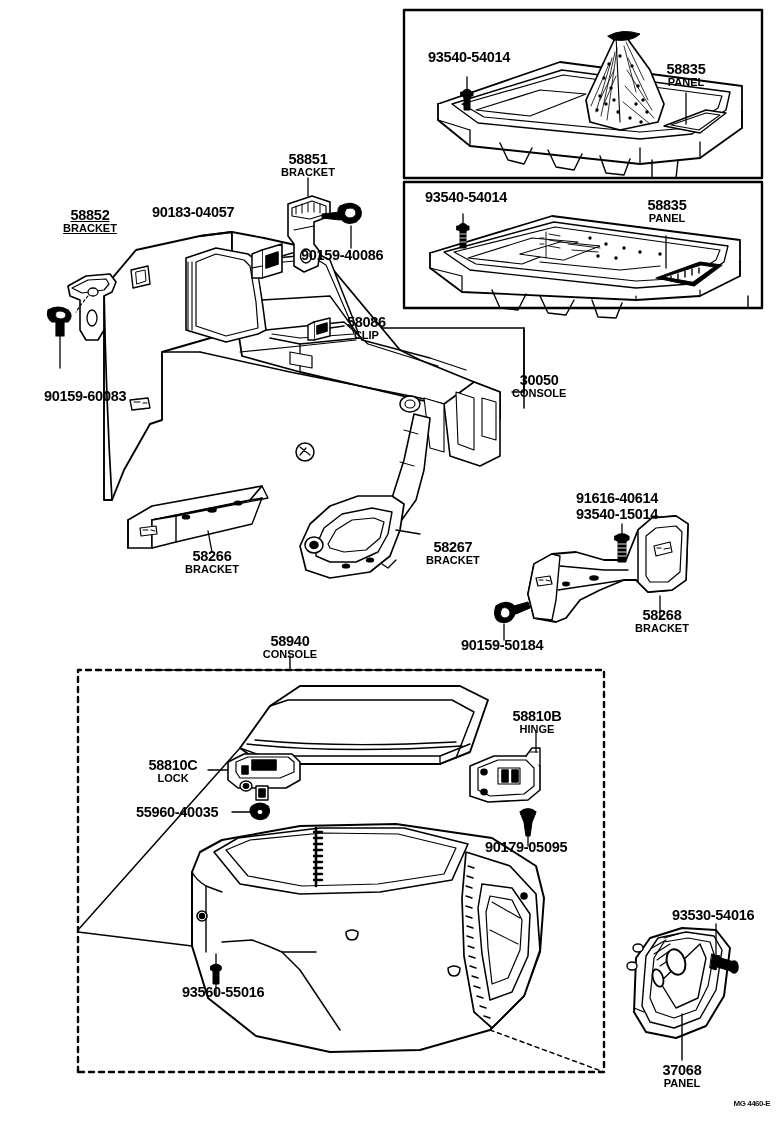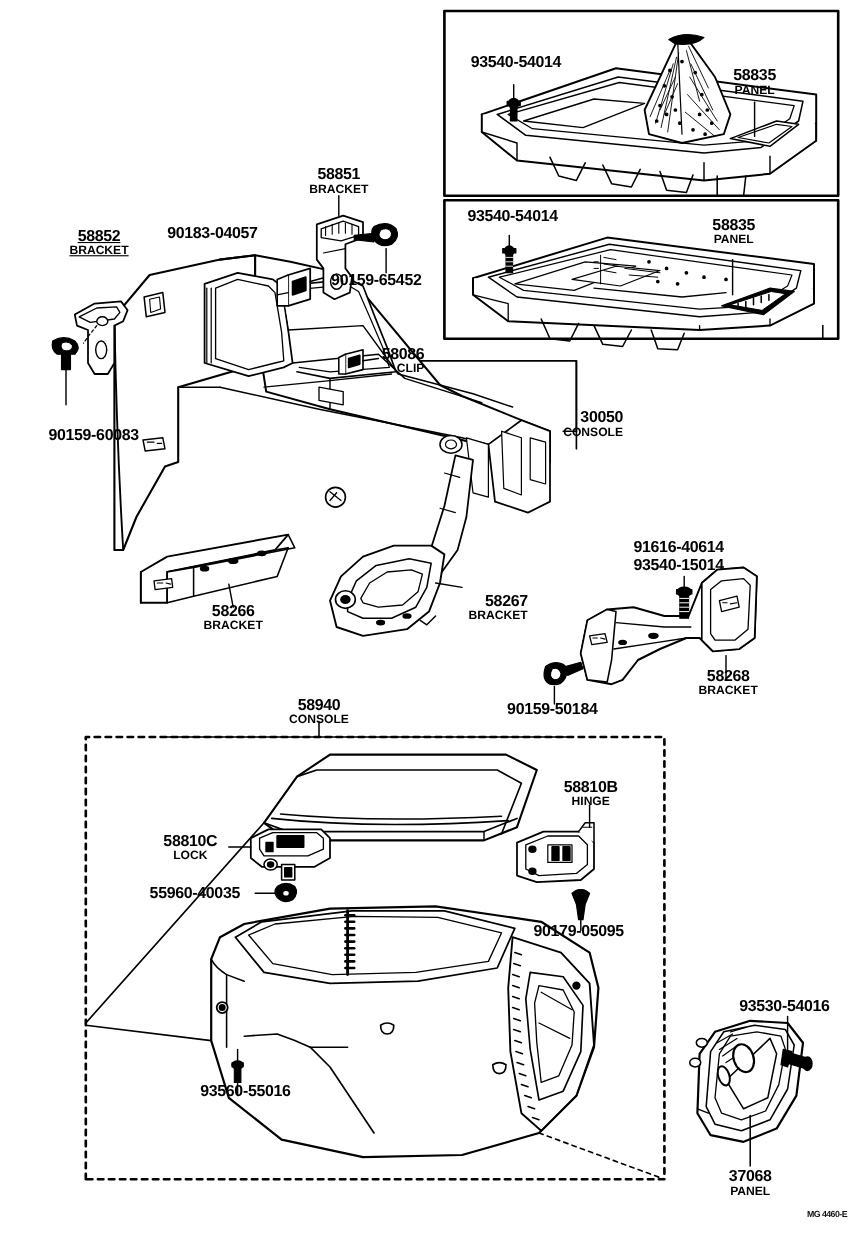--- a/index.html
+++ b/index.html
@@ -15,21 +15,21 @@
     font-family:"Liberation Sans", sans-serif;
     font-weight:bold;
     color:#000;
     letter-spacing:-0.3px;
     white-space:nowrap;
     line-height:1.02;
   }
   .lbl .num{font-size:14.5px;display:block;}
   .lbl .sub{font-size:11px;display:block;letter-spacing:0px;}
   .ctr{text-align:center;}
-  .lft{text-align:right;}
+  .lft{text-align:center;}
   .watermark{
     position:absolute;right:6px;bottom:22px;
     font-size:8px;font-weight:bold;color:#111;
     font-family:"Liberation Sans", sans-serif;
     letter-spacing:-0.5px;
     text-align:center;
   }
 </style>
 </head>
 <body>
@@ -557,21 +557,21 @@
   <span class="num">90159-60083</span>
 </div>
 <div class="lbl lft" style="left:152px;top:205px;">
   <span class="num">90183-04057</span>
 </div>
 <div class="lbl ctr" style="left:262px;top:152px;width:92px;">
   <span class="num">58851</span>
   <span class="sub">BRACKET</span>
 </div>
 <div class="lbl lft" style="left:301px;top:248px;">
-  <span class="num">90159-65452</span>
+  <span class="num">90159-40086</span>
 </div>
 <div class="lbl lft" style="left:347px;top:315px;">
   <span class="num">58086</span>
   <span class="sub">CLIP</span>
 </div>
 <div class="lbl lft" style="left:512px;top:373px;">
   <span class="num">30050</span>
   <span class="sub">CONSOLE</span>
 </div>
 

